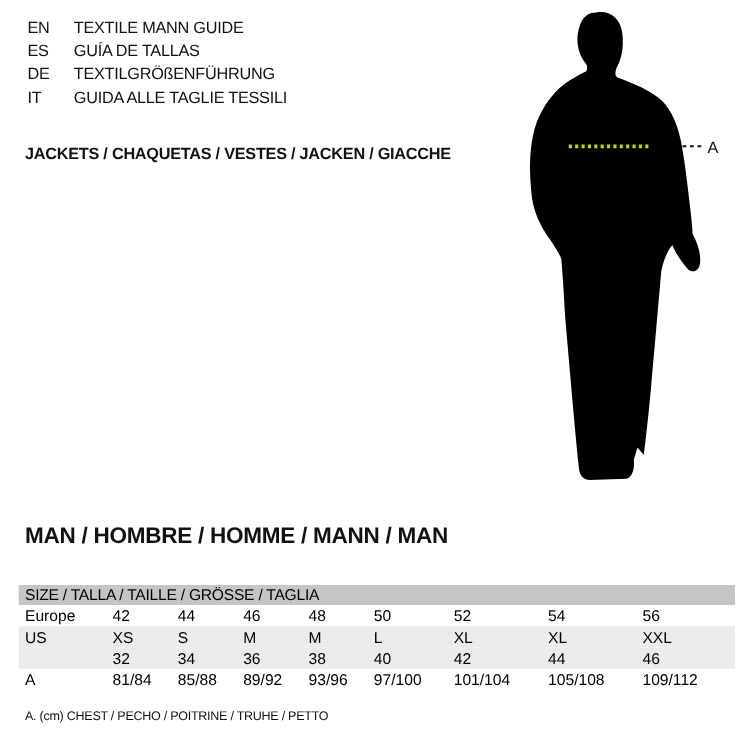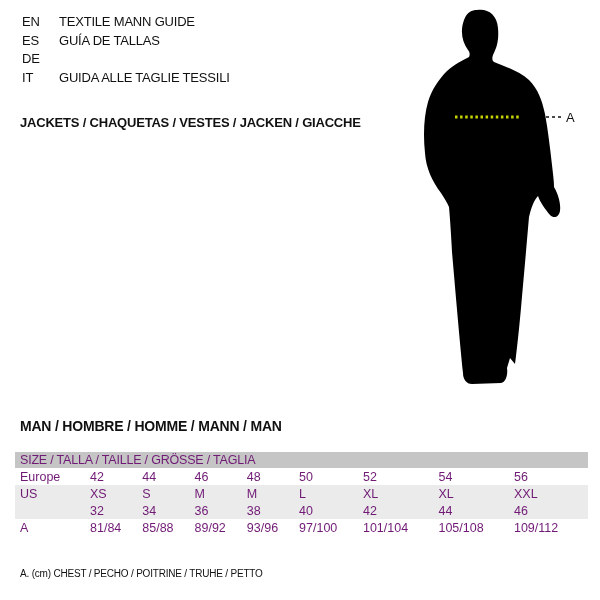--- a/index.html
+++ b/index.html
@@ -18,24 +18,24 @@
 
   
   .categories { position:absolute; top:113px; left:20px; font-weight:bold; font-size:13px; line-height:19px; letter-spacing:-0.2px; }
 
   
   .figure-wrap { position:absolute; left:410px; top:0; width:190px; height:400px; }
   .figure-wrap svg { display:block; }
   .measure-label { font-size:13px; font-family:"Liberation Sans", sans-serif; }
 
   
-  .section-title { position:absolute; top:418px; left:20px; font-weight:bold; font-size:14px; letter-spacing:-0.2px; }
+  .section-title { position:absolute; top:418px; left:20px; font-weight:bold; font-size:18px; letter-spacing:-0.2px; }
 
   
-  .size-table { position:absolute; top:452px; left:15px; width:573px; border-collapse:collapse; font-size:12.5px; color:#701a75; }
+  .size-table { position:absolute; top:468px; left:15px; width:573px; border-collapse:collapse; font-size:12.5px; color:#000000; }
   .size-table th {
     background:#c5c5c5; font-weight:normal; text-align:left;
     height:15px; padding:1px 0 1px 5px; letter-spacing:-0.2px;
   }
   .size-table td { height:17px; text-align:left; padding:0; }
   .size-table td.row-label { text-align:left; padding-left:5px; width:75px;margin-top:20px; }
   .size-table tr.shaded td { background:#ebebeb; }
 
   
   .footnote { position:absolute; top:568px; left:20px; font-weight:normal; font-size:10px; letter-spacing:-0.2px; }
@@ -47,20 +47,21 @@
   <div class="lang-row">
     <span class="lang-code">EN</span>
     <span class="lang-title">TEXTILE MANN GUIDE</span>
   </div>
   <div class="lang-row">
     <span class="lang-code">ES</span>
     <span class="lang-title">GUÍA DE TALLAS</span>
   </div>
   <div class="lang-row">
     <span class="lang-code">DE</span>
+    <span class="lang-title">TEXTILGRÖßENFÜHRUNG</span>
   </div>
   <div class="lang-row">
     <span class="lang-code">IT</span>
     <span class="lang-title">GUIDA ALLE TAGLIE TESSILI</span>
   </div>
 </div>
 
 <div class="categories">
   <div>JACKETS / CHAQUETAS / VESTES / JACKEN / GIACCHE</div>
 </div>

